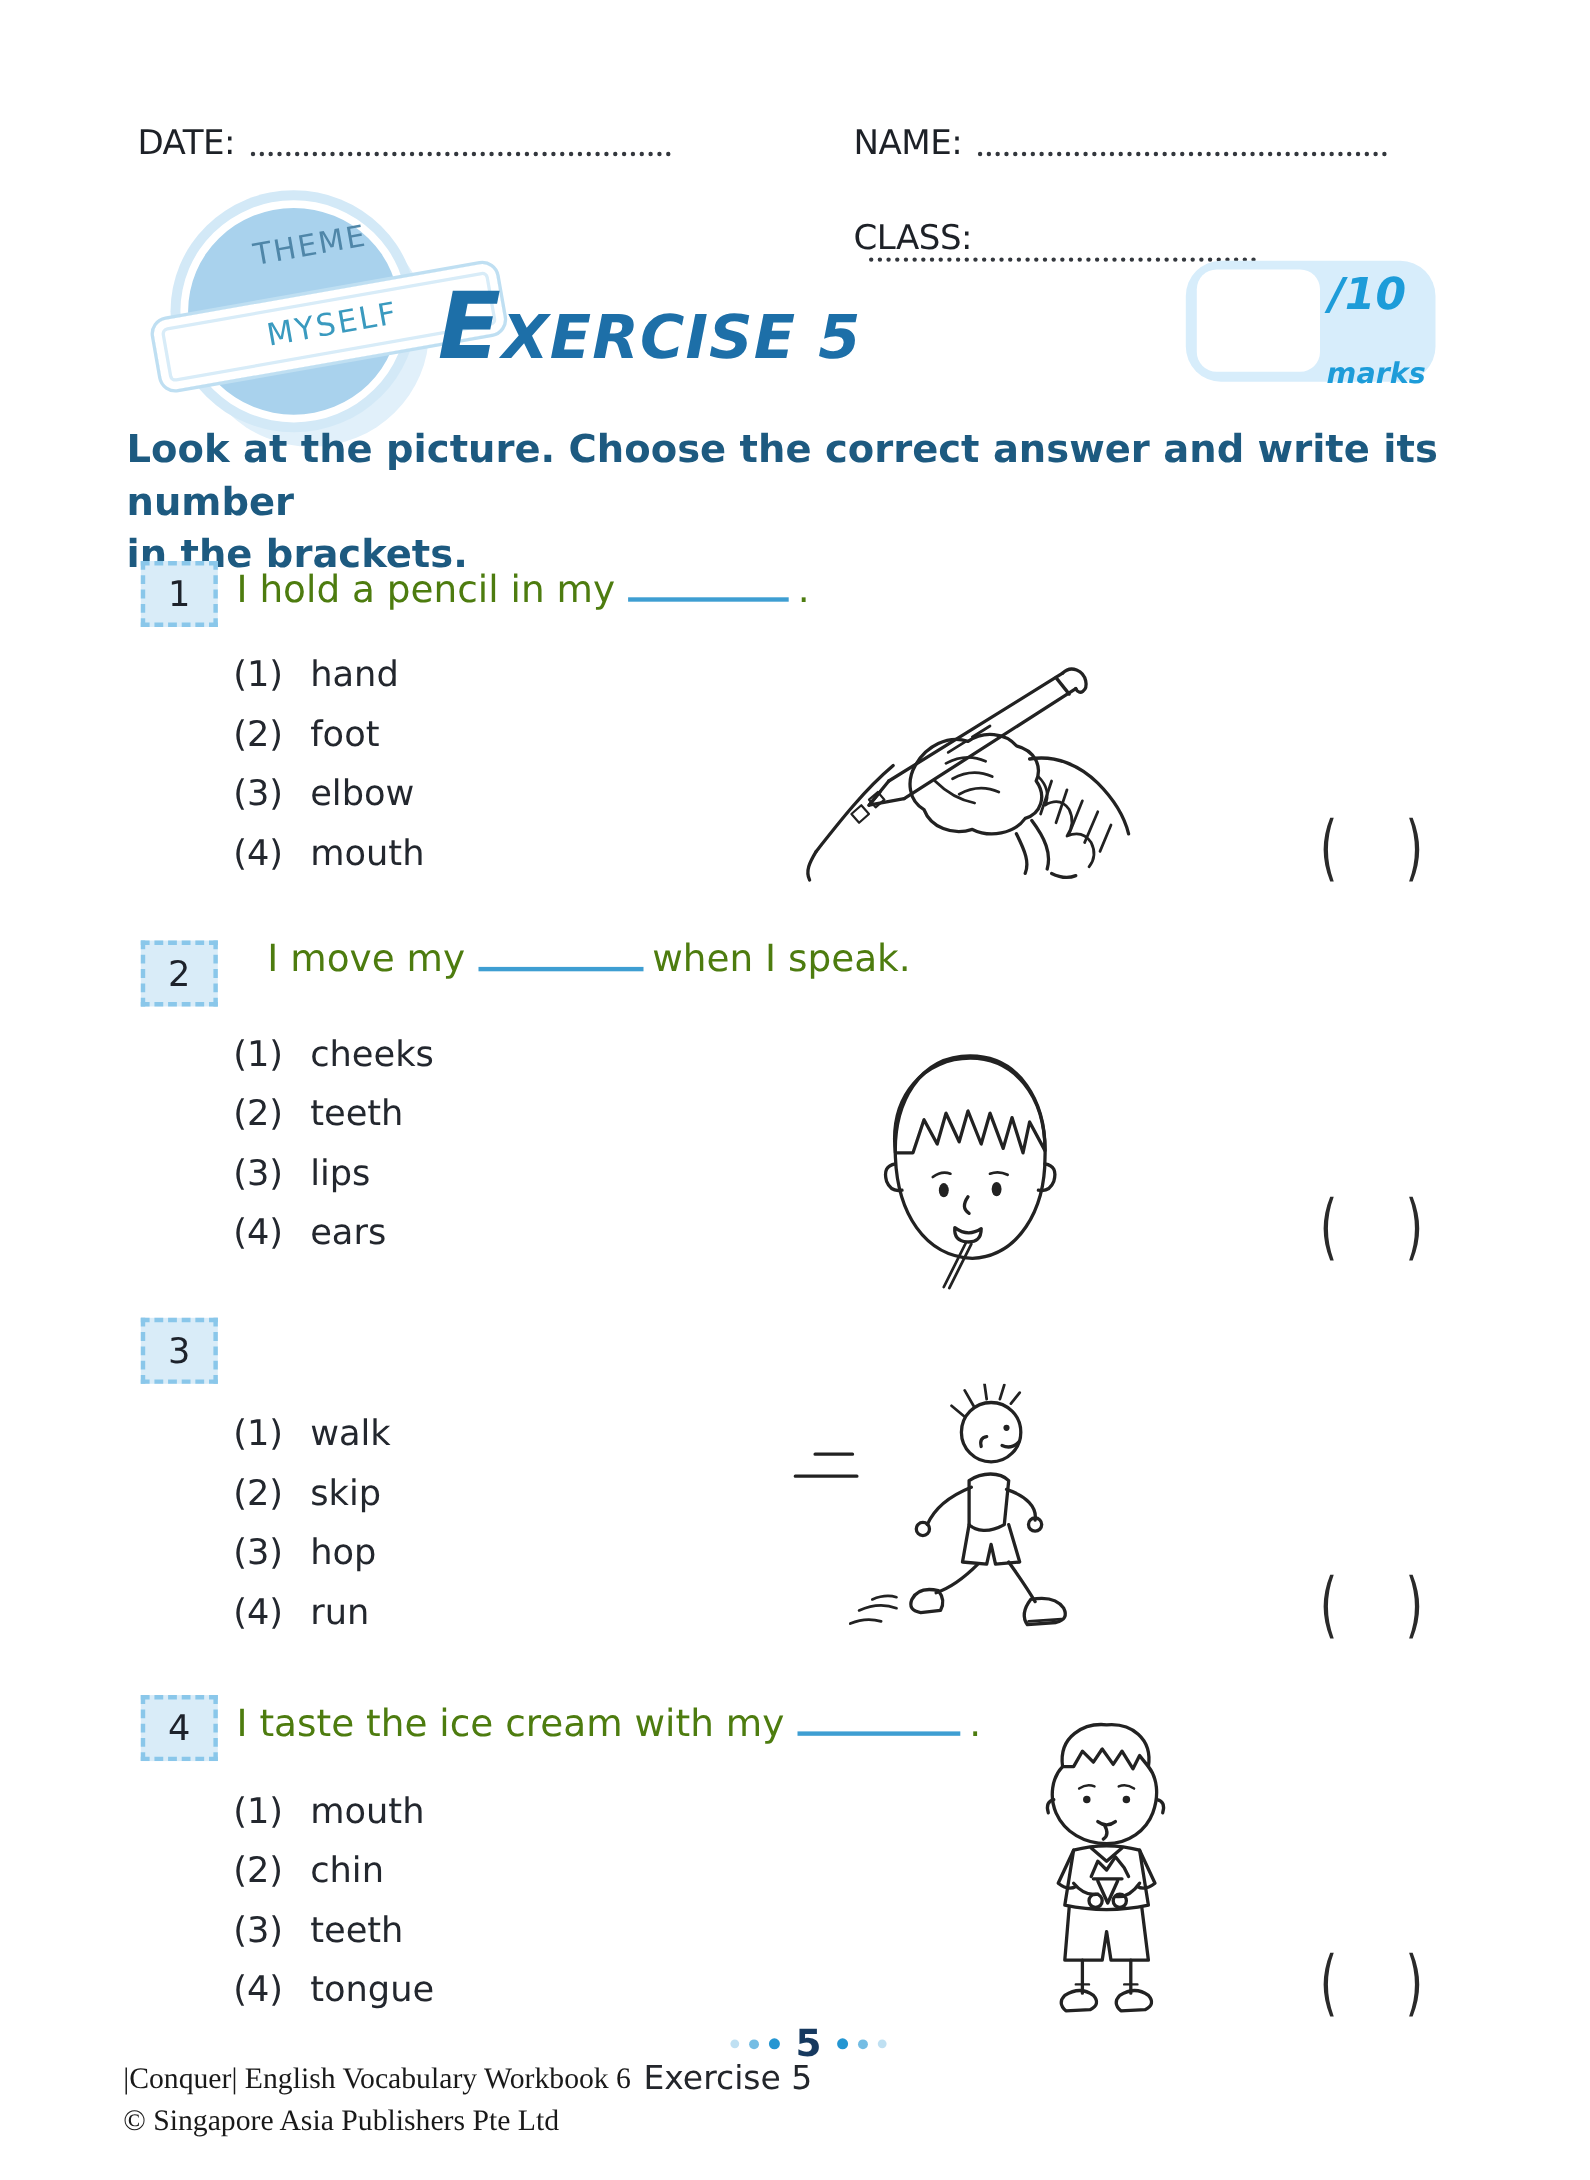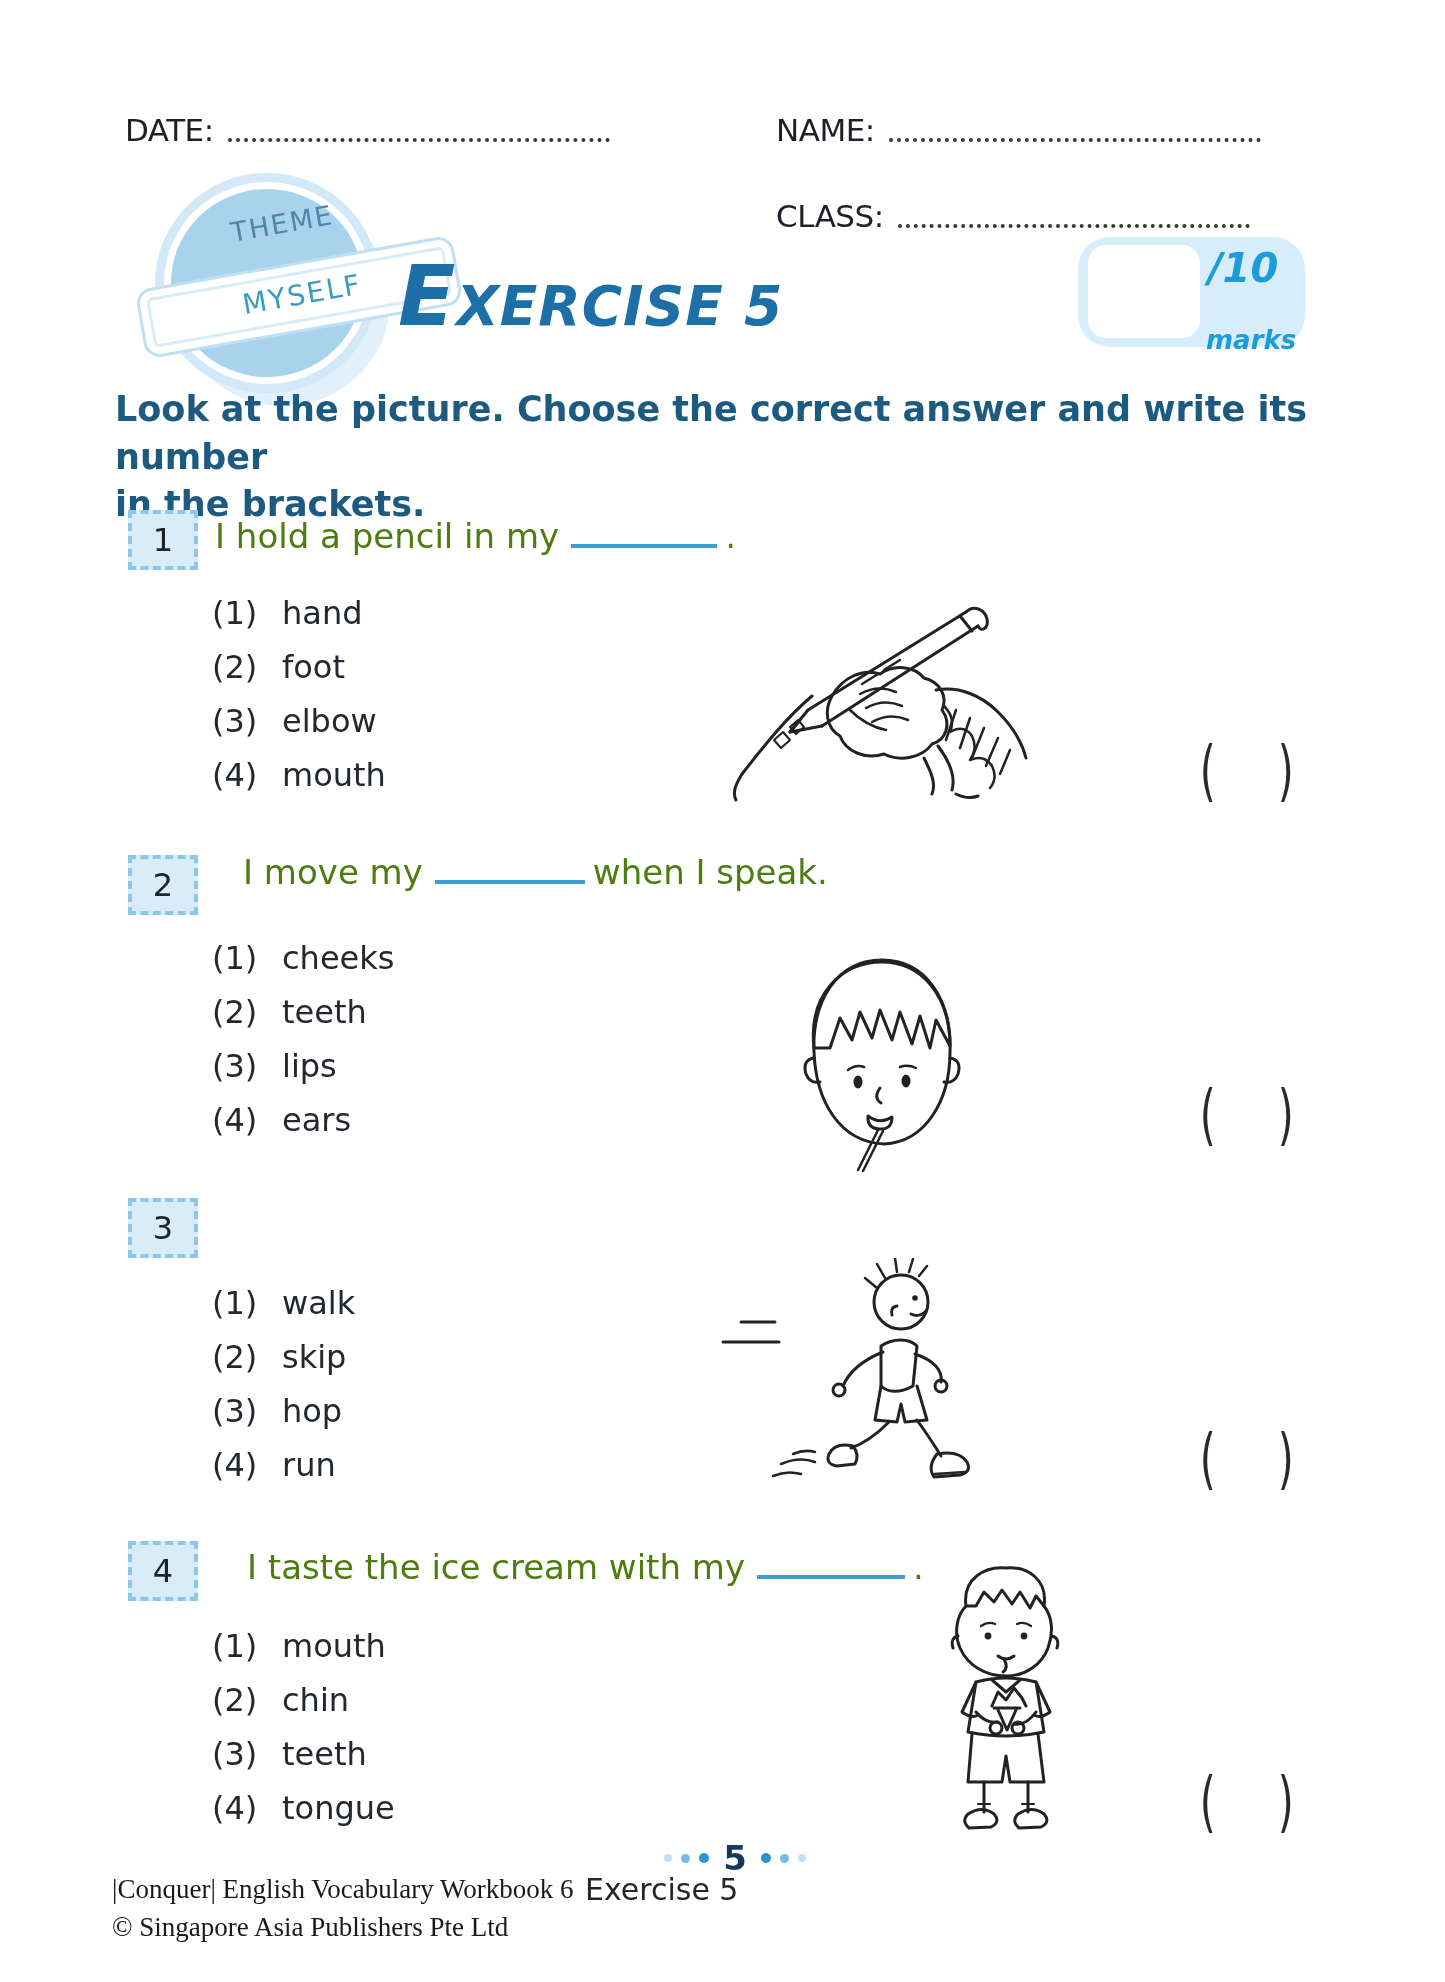--- a/index.html
+++ b/index.html
@@ -64,21 +64,21 @@
 <div class="page">
 
   <div class="hdr-row" style="left:125px;top:112px;">
     <span class="hdr-label">DATE:</span>
     <span class="dotline" style="width:382px;"></span>
   </div>
   <div class="hdr-row" style="left:776px;top:112px;">
     <span class="hdr-label">NAME:</span>
     <span class="dotline" style="width:372px;"></span>
   </div>
-  <div class="hdr-row" style="left:776px;top:198px;">
+  <div class="hdr-row" style="left:776px;top:198px;flex-direction:column;">
     <span class="hdr-label">CLASS:</span>
     <span class="dotline" style="width:352px;"></span>
   </div>
 
   <div class="stamp">
     <div class="stamp-circle"></div>
     <div class="stamp-band"></div>
     <div class="stamp-theme">THEME</div>
     <div class="stamp-myself">MYSELF</div>
   </div>
@@ -241,21 +241,21 @@
     </svg>
   </div>
   <div class="answer" style="left:1198px;top:1430px;">
     <span>(</span>
     <span>)</span>
   </div>
 
   <div class="qbadge" style="left:128px;top:1541px;">
     <span>4</span>
   </div>
-  <div class="qline" style="left:215px;top:1547px;margin-left:32px;">
+  <div class="qline" style="left:215px;top:1547px;">
     <span>I taste the ice cream with my</span><span class="blank" style="width:148px;"></span><span>.</span>
   </div>
   <div class="opts" style="top:1619px;">
     <div class="opt">
         <span class="optnum">(1)</span>
         <span>mouth</span>
       </div>
     <div class="opt">
         <span class="optnum">(2)</span>
         <span>chin</span>

